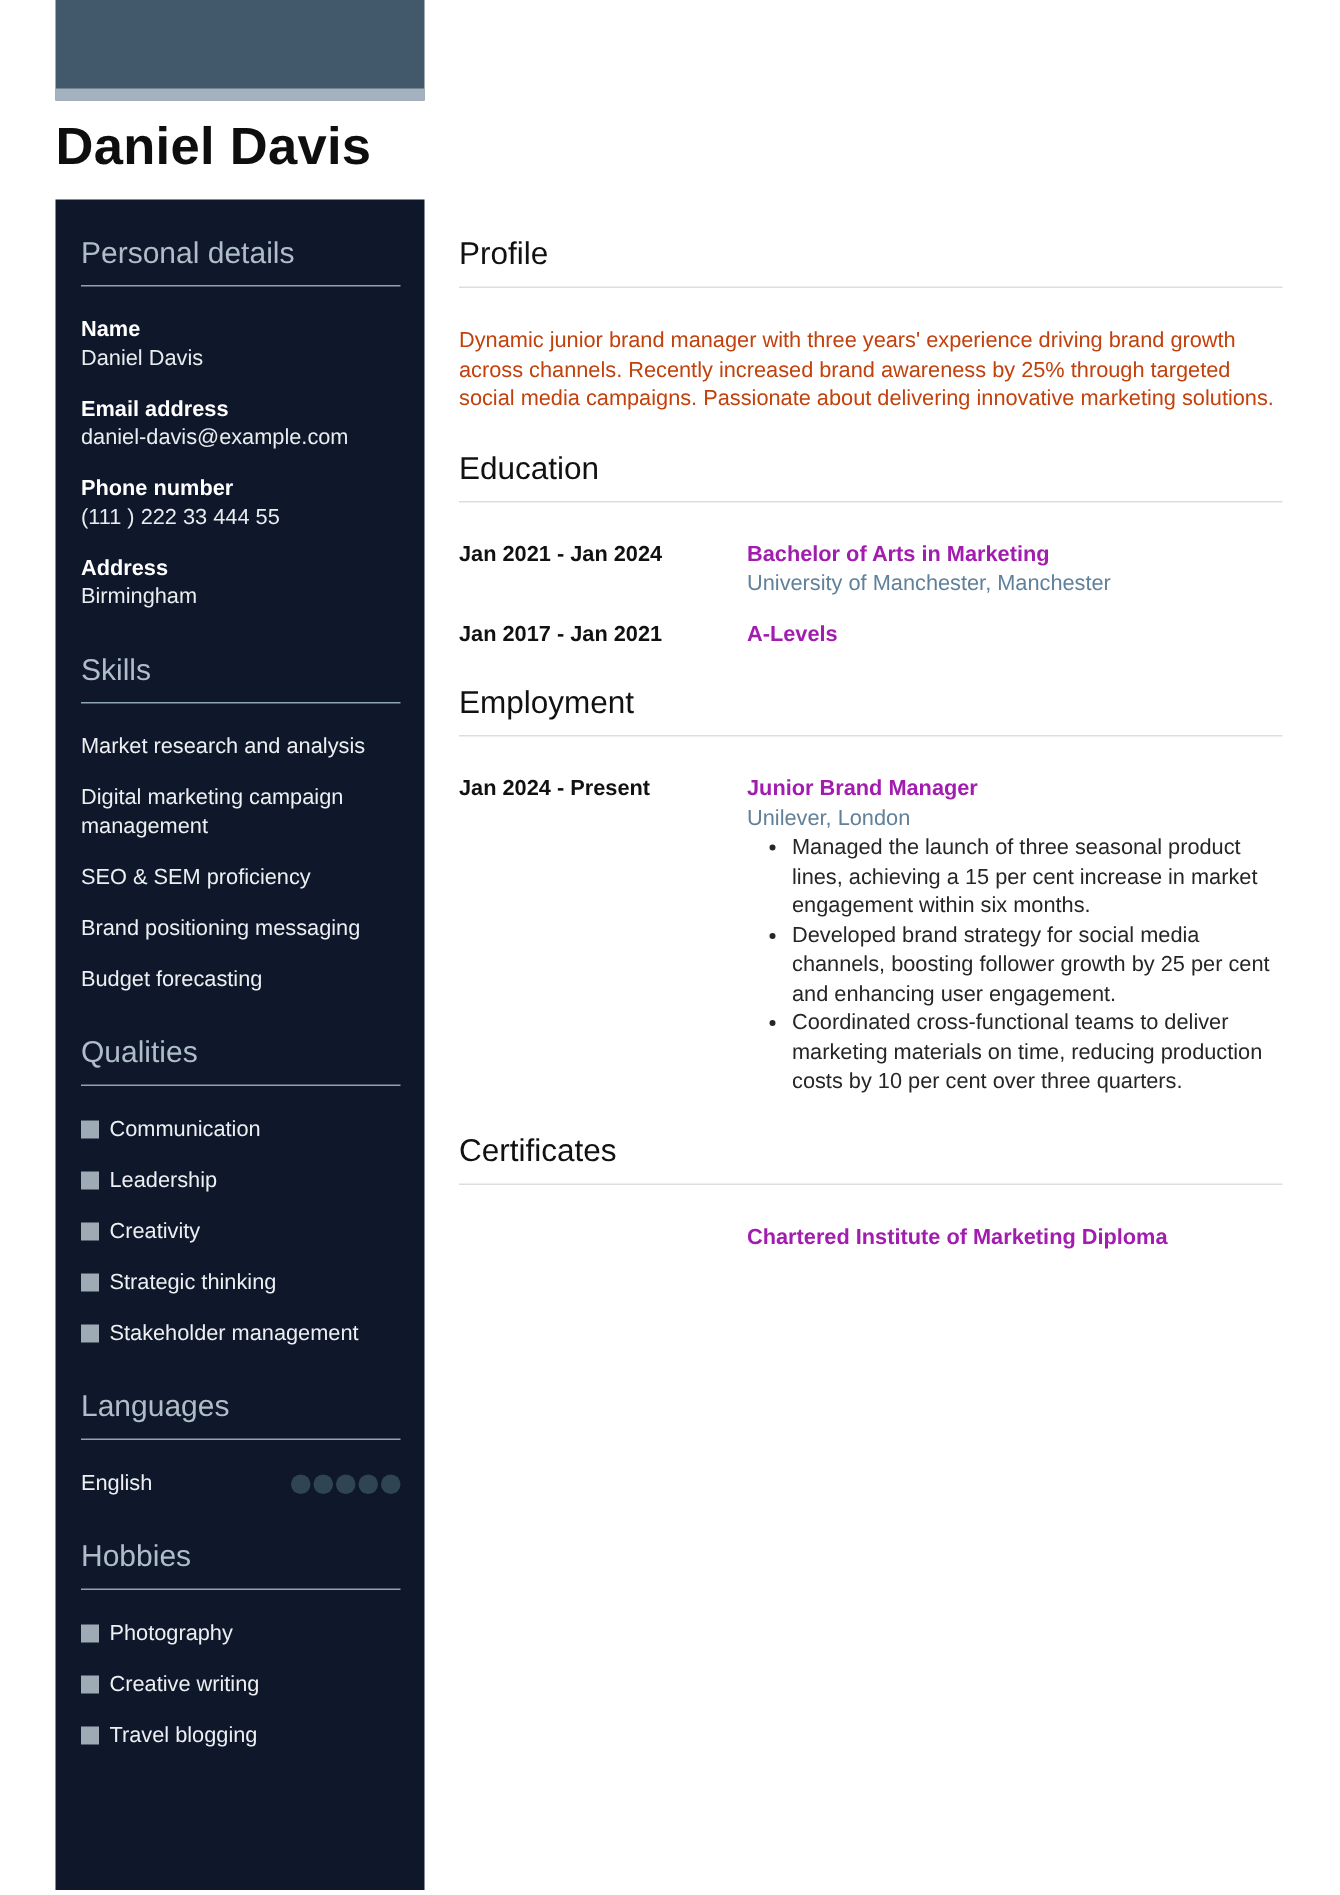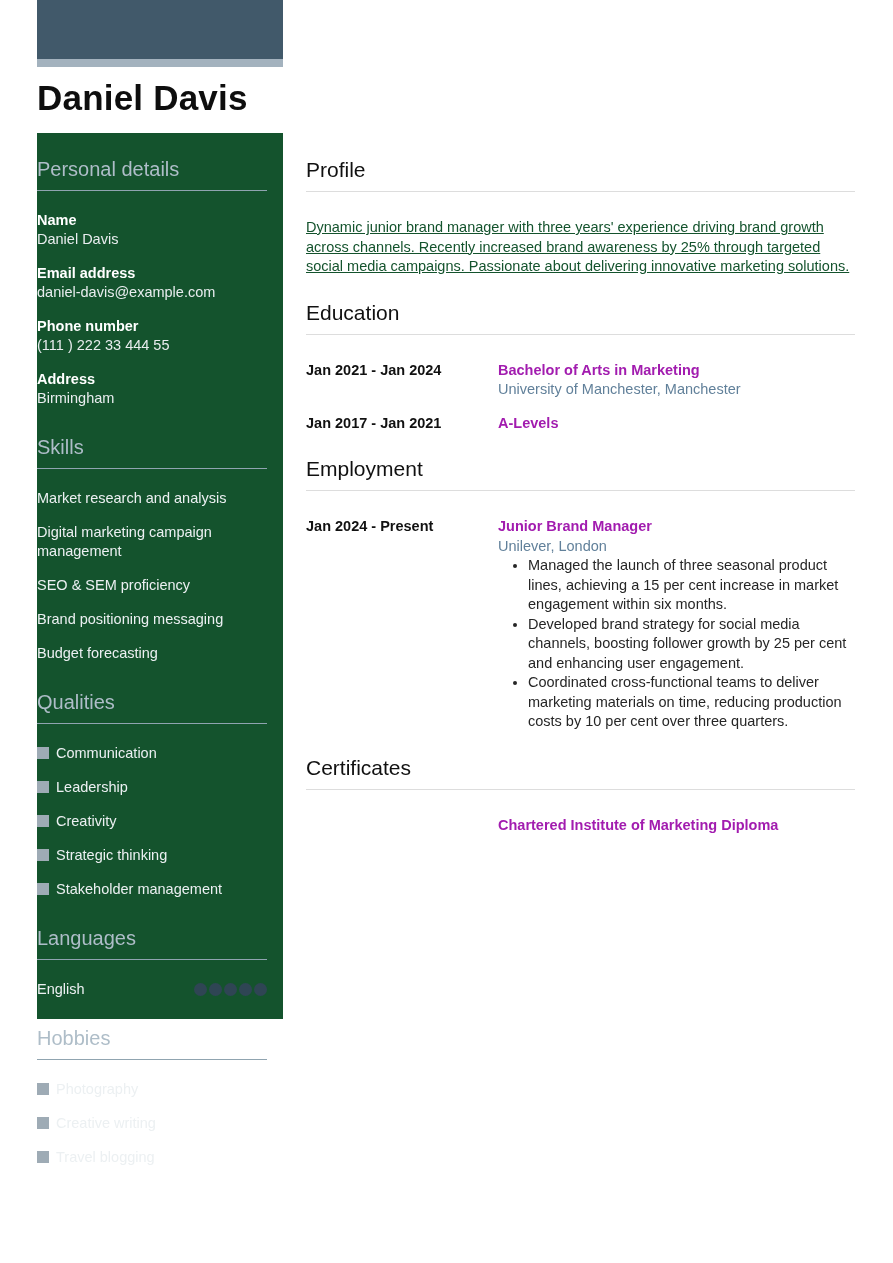--- a/index.html
+++ b/index.html
@@ -30,23 +30,23 @@
     font-weight: 700;
     color: #0e0e0e;
     letter-spacing: 0.2px;
     white-space: nowrap;
   }
 
   
   .sidebar {
     position: absolute;
     left: 37px; top: 133px;
-    width: 246px; height: 886px;
-    background: #14532d;
-    padding: 25px 16px 20px 0;
+    width: 246px; height: 1127px;
+    background: #0f172a;
+    padding: 25px 16px 20px 17px;
     color: #ECF0F2;
     font-size: 14.5px;
   }
   .side-section + .side-section { margin-top: 28px; }
   .side-heading {
     font-size: 20px;
     font-weight: 400;
     color: #AEBDC8;
     padding-bottom: 9px;
     border-bottom: 1px solid #90A4B0;
@@ -86,21 +86,21 @@
   .main-heading {
     font-size: 21px;
     font-weight: 400;
     color: #111111;
     padding-bottom: 9px;
     border-bottom: 1px solid #DDDDDD;
   }
   .main-section + .main-section { margin-top: 24px; }
   .section-body { margin-top: 26px; font-size: 14.5px; line-height: 19.5px; }
 
-  .profile-text { color: #14532d; text-decoration: underline; }
+  .profile-text { color: #c2410c; }
 
   .entry-row { display: flex; }
   .entry-row + .entry-row { margin-top: 14px; }
   .col-dates { width: 192px; flex-shrink: 0; font-weight: 700; color: #111111; }
   .col-detail { flex: 1; }
   .entry-title { font-weight: 700; color: #a21caf; }
   .entry-institution { color: #61809A; }
   .entry-bullets { margin: 0; padding-left: 30px; color: #262626; }
   .entry-bullets li { margin: 0; }
 </style>

